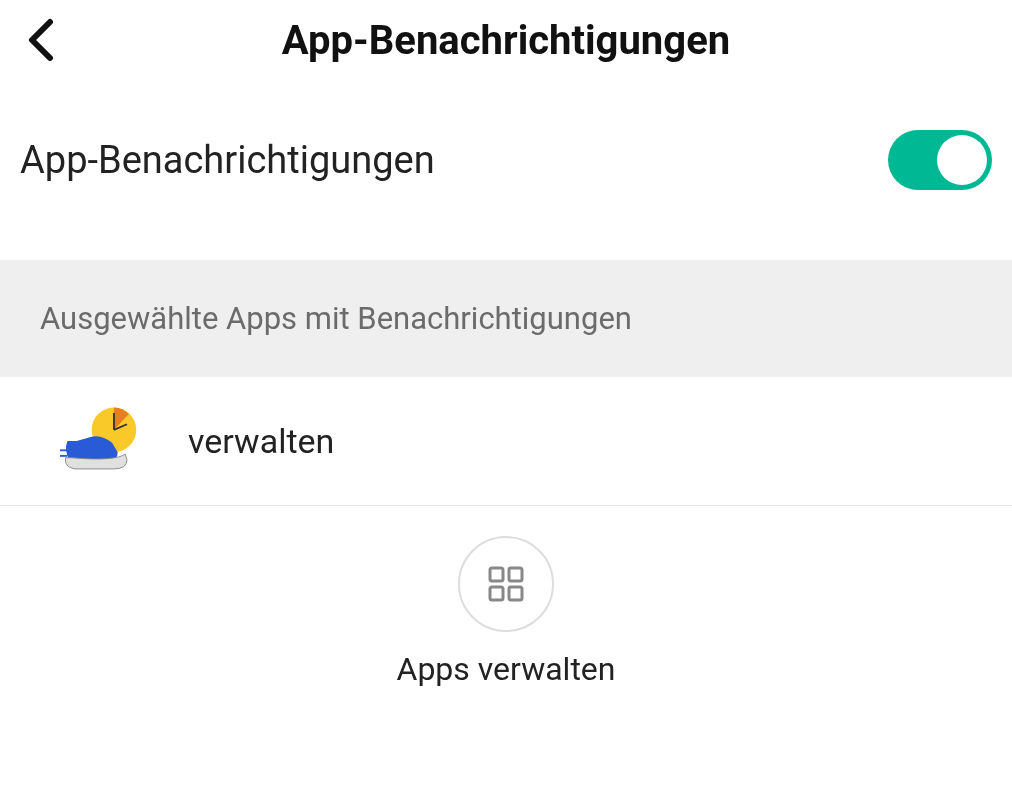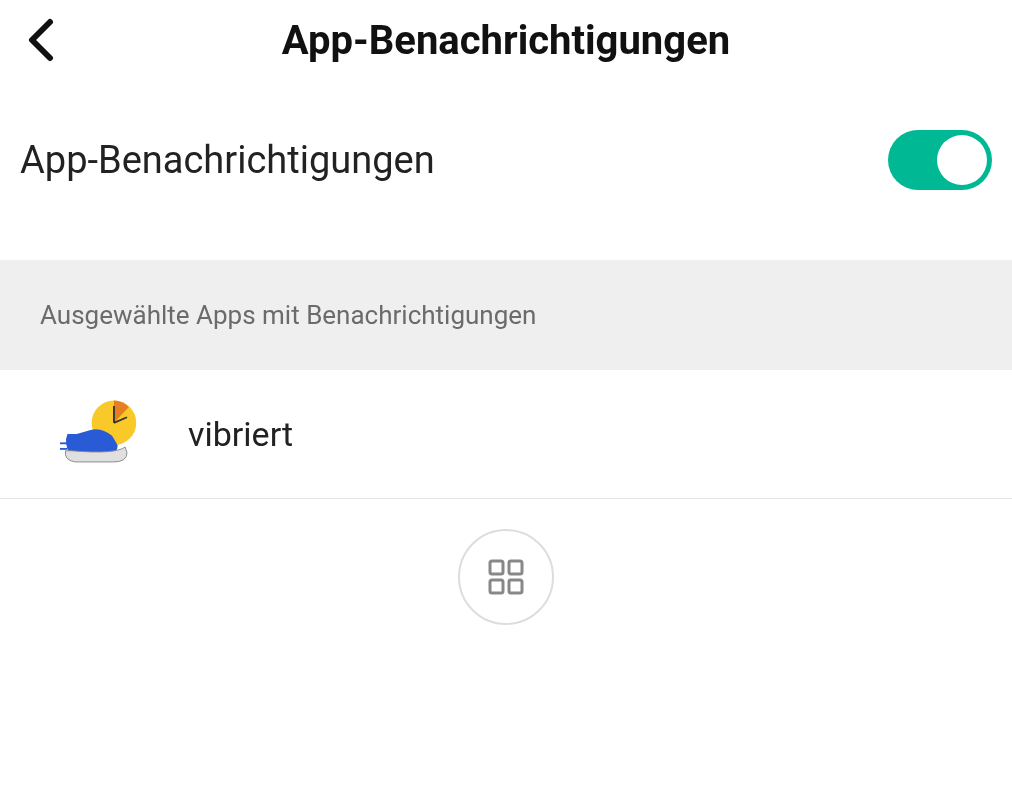--- a/index.html
+++ b/index.html
@@ -68,21 +68,21 @@
       border-radius: 50%;
     }
     .section-description {
       font-size: 30px;
       color: #6b6b6b;
       line-height: 1.4;
     }
     .subheader {
       background: #f0efef;
       padding: 40px 40px 40px 40px;
-      font-size: 26px;
+      font-size: 31px;
       color: #6b6b6b;
     }
     .app-list {
       background: #fff;
     }
     .app-item {
       display: flex;
       align-items: center;
       padding: 28px 40px 28px 60px;
       border-bottom: 1px solid #e5e5e5;
@@ -157,26 +157,27 @@
         <line x1="58" y1="26" x2="72" y2="20" stroke="#333" stroke-width="2"></line>
 
         <path d="M 8 38 Q 4 48 10 58 L 54 58 Q 62 58 62 50 L 56 40 Q 44 30 32 34 L 18 38 Z" fill="#2a5bd7"></path>
 
         <path d="M 6 56 Q 4 66 16 68 L 58 68 Q 72 68 72 58 L 70 52 Q 60 60 12 56 Z" fill="#e0e0e0" stroke="#888" stroke-width="1"></path>
 
         <line x1="0" y1="48" x2="10" y2="48" stroke="#2a5bd7" stroke-width="2"></line>
         <line x1="0" y1="54" x2="8" y2="54" stroke="#2a5bd7" stroke-width="2"></line>
       </svg>
     </div>
-    <div class="app-name">vibriert</div>
+    <div class="app-name">verwalten</div>
   </div>
 </div>
 
 <div class="footer">
   <div class="footer-icon">
     <svg width="40" height="40" viewBox="0 0 40 40">
       <rect x="4" y="4" width="13" height="13" rx="2" fill="none" stroke="#888" stroke-width="3"></rect>
       <rect x="23" y="4" width="13" height="13" rx="2" fill="none" stroke="#888" stroke-width="3"></rect>
       <rect x="4" y="23" width="13" height="13" rx="2" fill="none" stroke="#888" stroke-width="3"></rect>
       <rect x="23" y="23" width="13" height="13" rx="2" fill="none" stroke="#888" stroke-width="3"></rect>
     </svg>
   </div>
+  <div class="footer-label">Apps verwalten</div>
 </div>
 
 </body></html>

